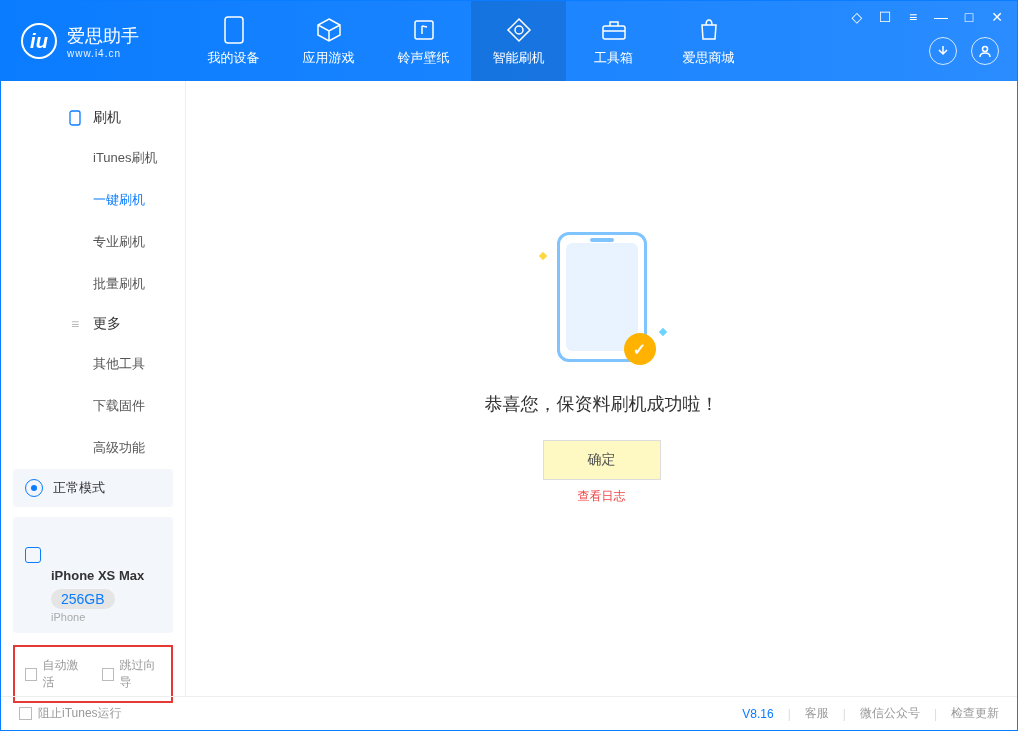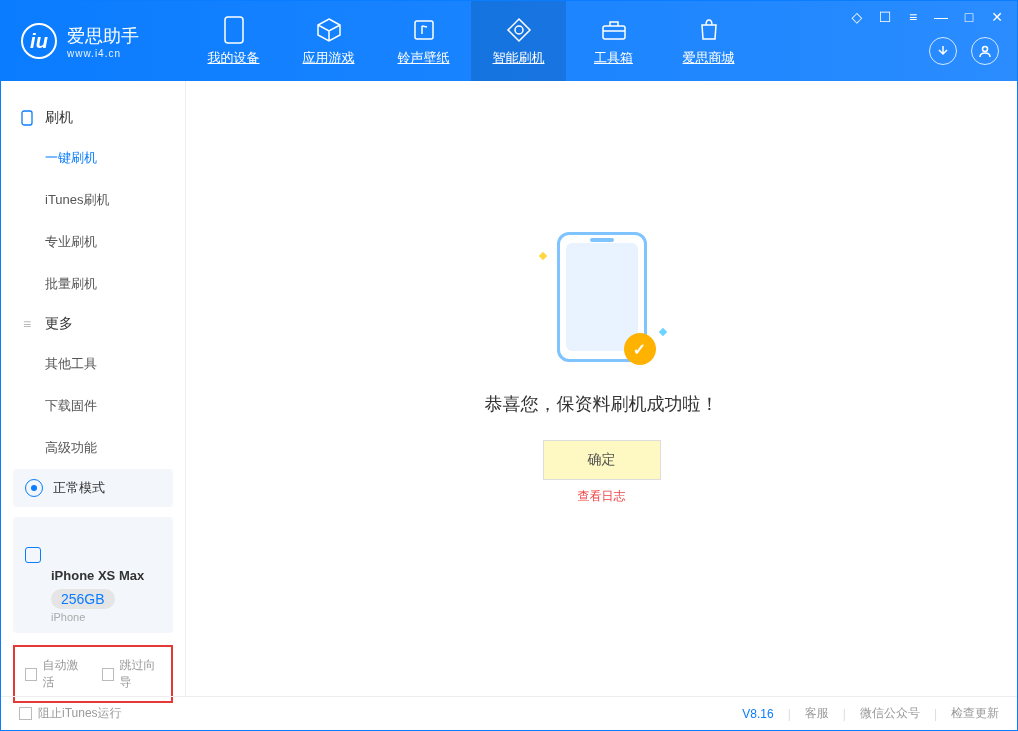--- a/index.html
+++ b/index.html
@@ -9,30 +9,30 @@
 .header { height: 80px; background: linear-gradient(to right, #0a7cff, #2a8cff); display: flex; align-items: center; color: #fff; position: relative; }
 .logo-area { display: flex; align-items: center; padding: 0 20px; width: 185px; }
 .logo-icon { width: 36px; height: 36px; border-radius: 50%; border: 2px solid #fff; display: flex; align-items: center; justify-content: center; font-weight: bold; font-size: 20px; font-style: italic; margin-right: 10px; }
 .logo-text { display: flex; flex-direction: column; }
 .app-name { font-size: 18px; font-weight: 500; }
 .app-url { font-size: 10px; opacity: 0.9; letter-spacing: 1px; }
 .nav { display: flex; height: 100%; }
 .nav-item { width: 95px; display: flex; flex-direction: column; align-items: center; justify-content: center; cursor: pointer; }
 .nav-item.active { background: rgba(0,0,0,0.12); }
 .nav-icon { width: 28px; height: 28px; display: flex; align-items: center; justify-content: center; margin-bottom: 5px; }
-.nav-label { font-size: 13px; text-decoration: underline; }
+.nav-label { font-size: 13px; }
 .window-ctrls { position: absolute; top: 8px; right: 12px; display: flex; gap: 12px; color: #fff; }
 .window-ctrls span { cursor: pointer; font-size: 14px; width:16px; text-align:center; }
 .header-right { position: absolute; right: 18px; bottom: 16px; display: flex; gap: 14px; }
 .header-circle { width: 28px; height: 28px; border: 1.5px solid rgba(255,255,255,0.8); border-radius: 50%; display: flex; align-items: center; justify-content: center; cursor: pointer; }
 
 
 .body { flex: 1; display: flex; min-height: 0; }
 .sidebar { width: 185px; border-right: 1px solid #eee; display: flex; flex-direction: column; padding-top: 18px; }
-.side-section { font-size: 14px; color: #333; }
+.side-section { font-size: 14px; color: #333; padding-left: 48px; }
 .side-header { display: flex; align-items: center; padding: 10px 18px; font-weight: 500; }
 .side-header-icon { width: 16px; height: 16px; margin-right: 10px; display:flex; align-items:center; justify-content:center;}
 .side-item { padding: 12px 18px 12px 44px; font-size: 13px; color: #555; cursor: pointer; }
 .side-item.active { color: #0a7cff; }
 
 .device-box { margin: auto 12px 12px 12px; }
 .mode-box { background: #f3f6fb; border-radius: 4px; padding: 10px 12px; margin-bottom: 10px; display: flex; align-items: center; font-size: 13px; color: #333; }
 .mode-icon { width: 18px; height: 18px; border: 1.5px solid #0a7cff; border-radius: 50%; margin-right: 10px; position: relative; }
 .mode-icon::after { content:''; position:absolute; width:6px; height:6px; background:#0a7cff; border-radius:50%; top:5px; left:5px;}
 .device-info { background: #f3f6fb; border-radius: 4px; padding: 10px 12px; }
@@ -159,22 +159,22 @@
   <div class="sidebar">
     <div class="side-section">
       <div class="side-header">
         <span class="side-header-icon">
             <svg width="12" height="16" viewBox="0 0 12 16">
               <rect x="1" y="1" width="10" height="14" rx="2" fill="none" stroke="#0a7cff" stroke-width="1.3"></rect>
             </svg>
           </span>
         <span>刷机</span>
       </div>
+      <div class="side-item">iTunes刷机</div>
       <div class="side-item active">一键刷机</div>
-      <div class="side-item">iTunes刷机</div>
       <div class="side-item">专业刷机</div>
       <div class="side-item">批量刷机</div>
     </div>
     <div class="side-section">
       <div class="side-header">
         <span class="side-header-icon" style="color:#bbb;">≡</span>
         <span>更多</span>
       </div>
       <div class="side-item">其他工具</div>
       <div class="side-item">下载固件</div>

